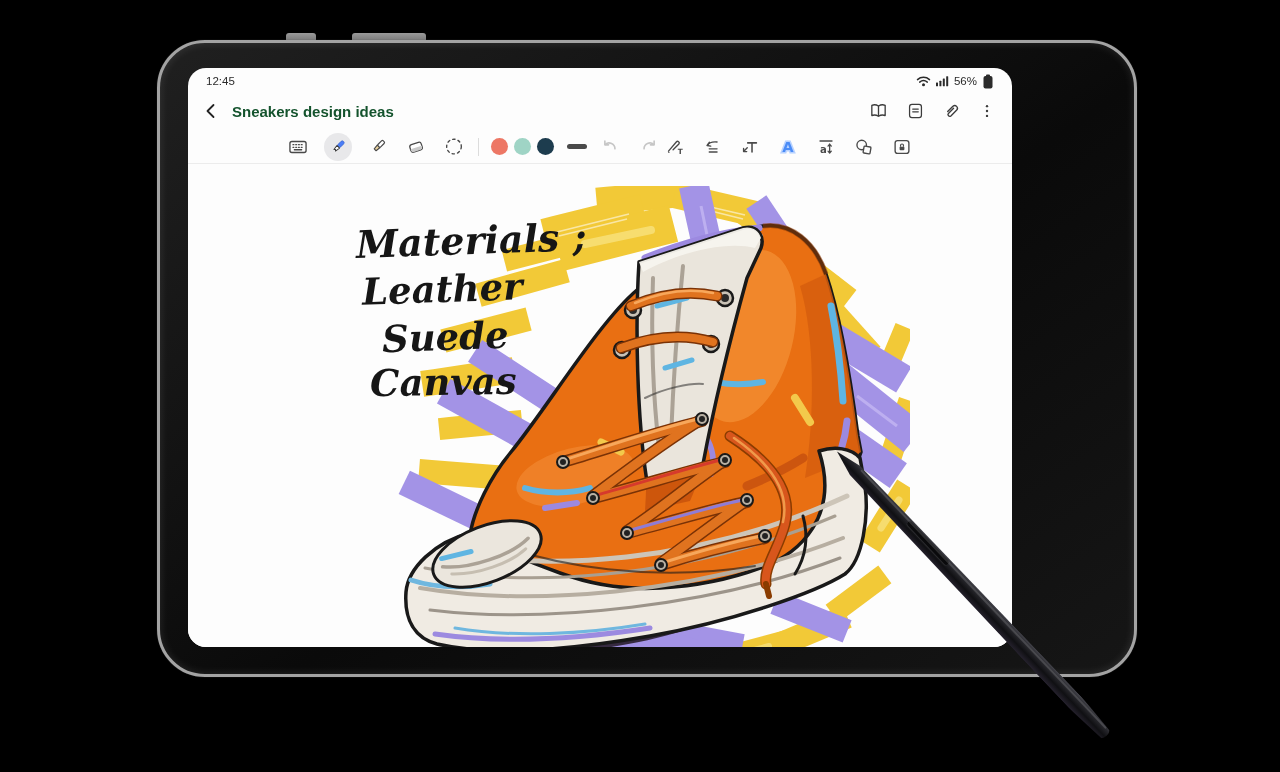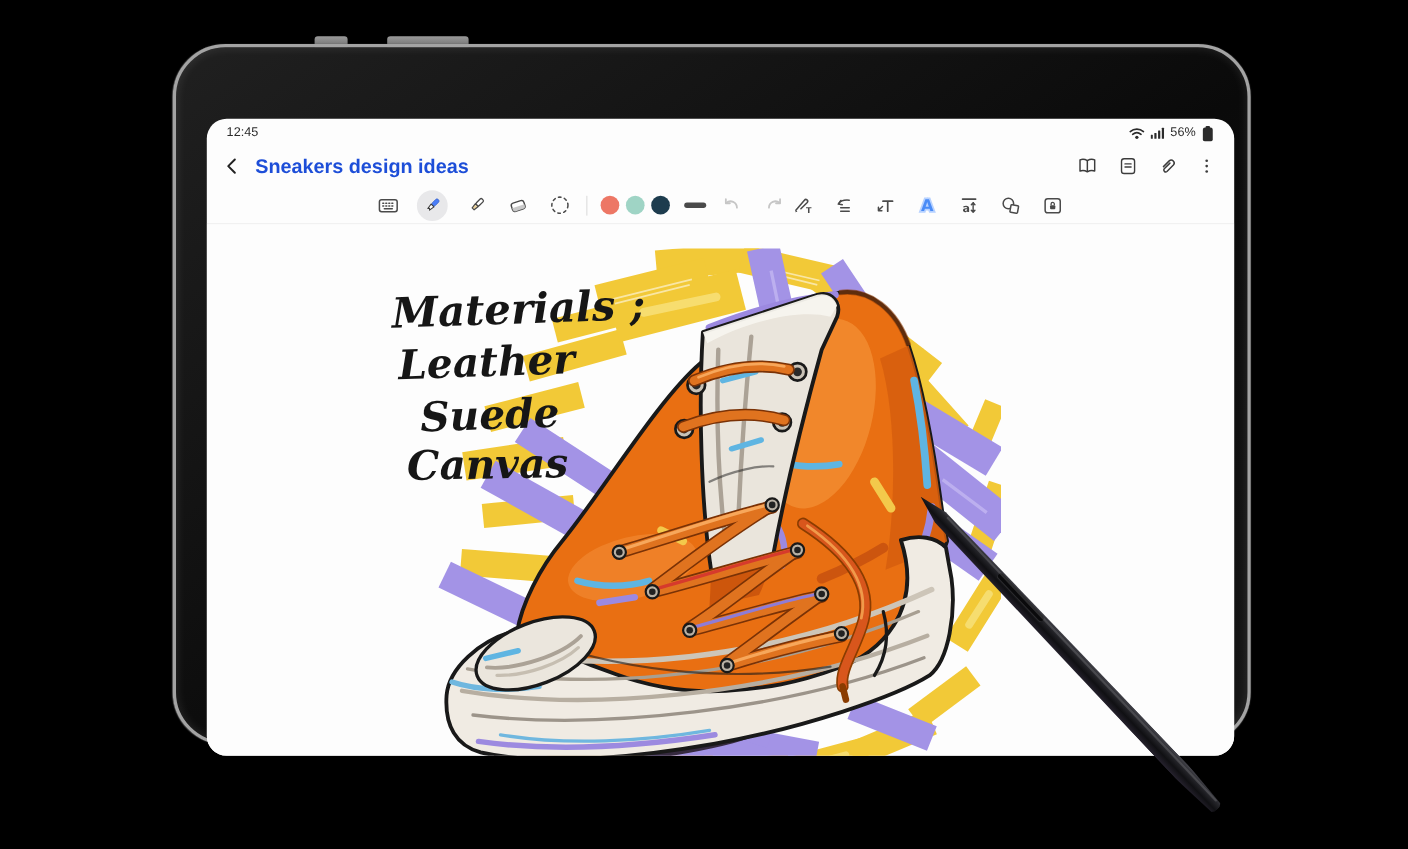--- a/index.html
+++ b/index.html
@@ -7,30 +7,30 @@
   .stage{position:relative;width:1280px;height:772px;background:#000;overflow:hidden;font-family:"Liberation Sans",sans-serif;}
 
   
   .edge-btn{position:absolute;top:33px;height:10px;background:linear-gradient(180deg,#9a9a9a,#6f6f6f);border-radius:3px 3px 0 0;}
   .edge-btn.b1{left:286px;width:30px;}
   .edge-btn.b2{left:352px;width:74px;}
   .tablet{position:absolute;left:157px;top:40px;width:980px;height:637px;border-radius:48px;
     background:linear-gradient(145deg,#202020,#0a0a0a 55%,#161616);
     border:3px solid #a3a3a3;
     box-shadow:inset 0 0 10px rgba(255,255,255,.12), 0 0 1px #555;}
-  .screen{position:absolute;left:28px;top:25px;width:934px;height:579px;background:#fdfdfd;border-radius:18px;overflow:hidden;display:flex;flex-direction:column;margin-top:40px;}
+  .screen{position:absolute;left:28px;top:25px;width:824px;height:579px;background:#fdfdfd;border-radius:18px;overflow:hidden;display:flex;flex-direction:column;}
 
   
   .statusbar{height:24px;display:flex;align-items:center;justify-content:space-between;padding:2px 18px 0 18px;font-size:11.5px;color:#2b2b2b;font-weight:500;}
   .status-right{display:flex;align-items:center;gap:5px;}
 
   
   .titlebar{height:38px;display:flex;align-items:center;justify-content:space-between;padding:0 16px 0 14px;}
   .tb-left{display:flex;align-items:center;gap:12px;}
-  .doc-title{font-size:18px;font-weight:700;color:#1d4ed8;}
+  .doc-title{font-size:15px;font-weight:700;color:#14532d;}
   .tb-right{display:flex;align-items:center;gap:17px;}
   .tb-right svg{display:block;}
 
   
   .toolbar{height:34px;display:flex;align-items:center;justify-content:center;border-bottom:1px solid #ececec;}
   .tb-group{display:flex;align-items:center;}
   .g-tools{gap:14px;}
   .g-colors{gap:6px;}
   .g-hist{gap:15px;}
   .g-text{gap:14px;}

